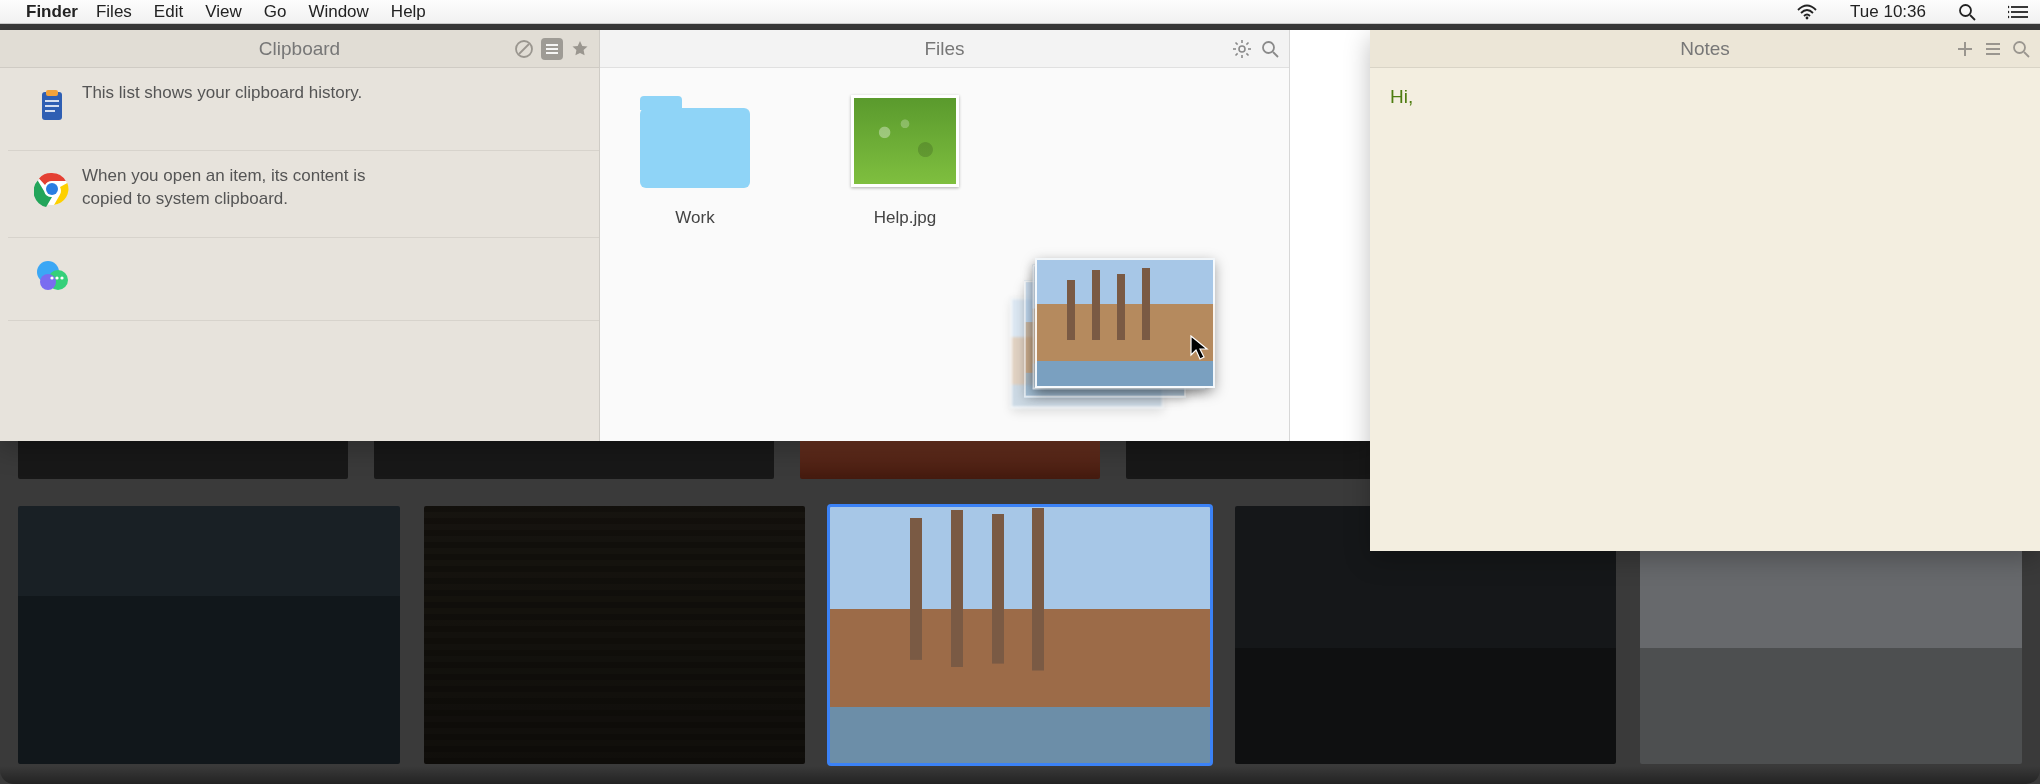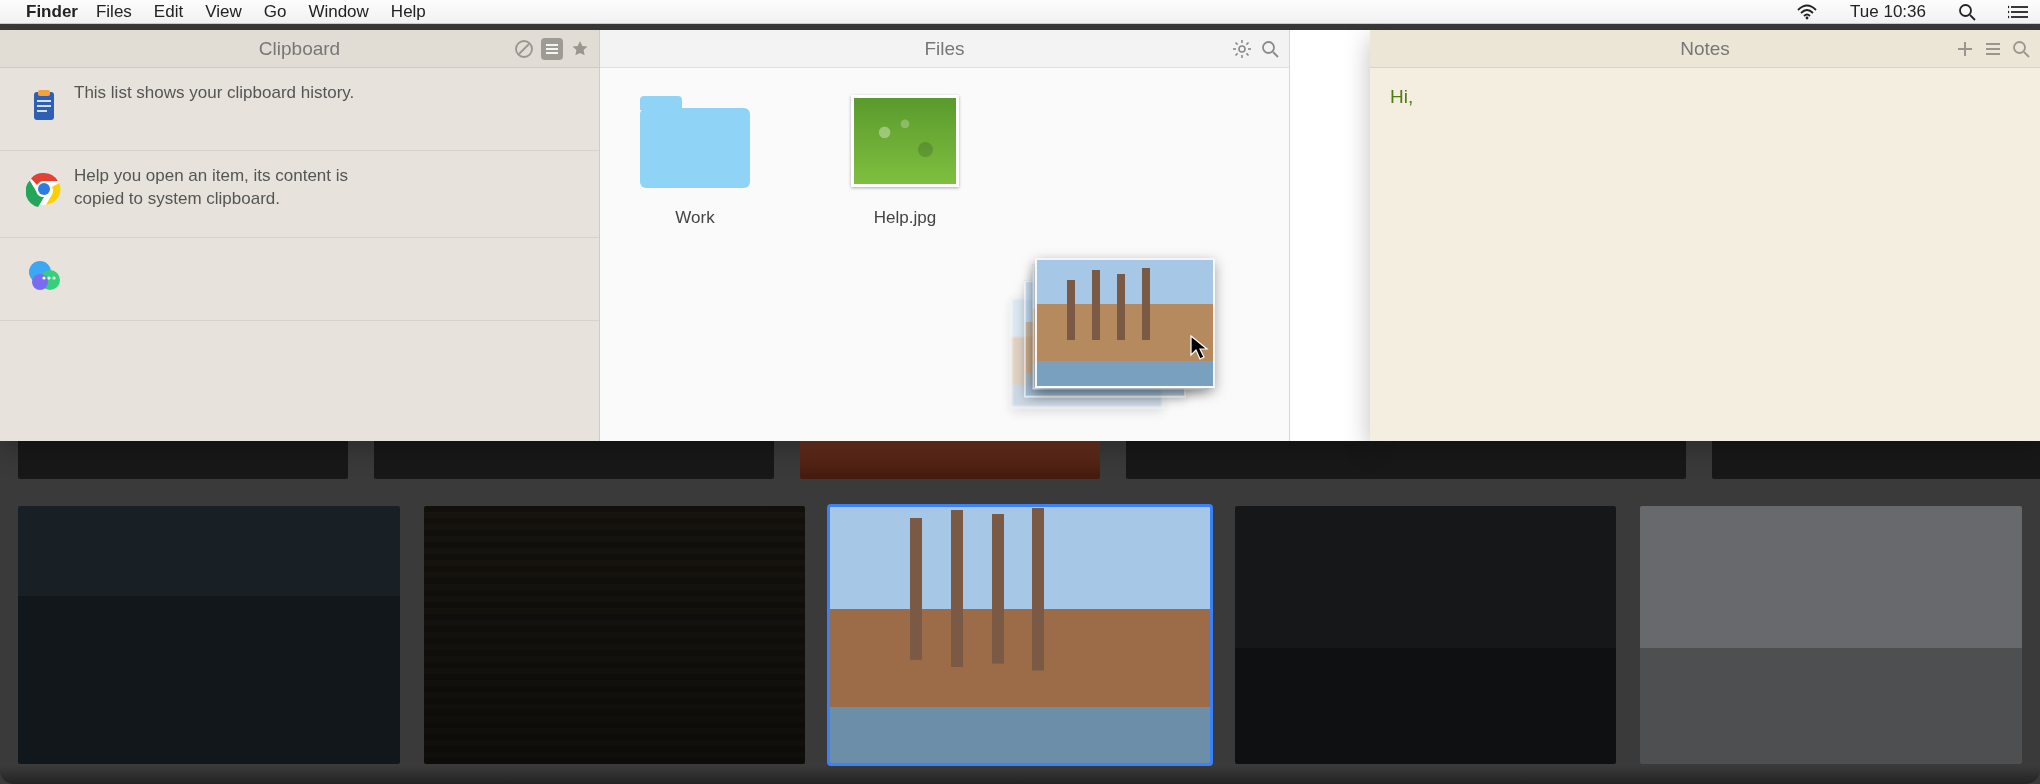--- a/index.html
+++ b/index.html
@@ -41,42 +41,42 @@
     width: 1370px;
     height: 411px;
     display: flex;
     background: #fff;
     box-shadow: 0 8px 24px rgba(0,0,0,.25);
     z-index: 50;
   }
   .col { display: flex; flex-direction: column; }
   .col-clip  { width: 600px; background: #e7e3dc; border-right: 1px solid #cfccc6; }
   .col-files { width: 690px; background: #fafafa; border-right: 1px solid #d7d7d7; position: relative; }
-  .col-notes { position: absolute; top: 30px; left: 1370px; width: 670px; height: 411px;
+  .col-notes { position: absolute; top: 30px; left: 1370px; width: 670px; height: 521px;
                background: #f3eee0; box-shadow: 0 8px 24px rgba(0,0,0,.25); z-index: 50; }
 
   .col-header {
     height: 38px;
     display: flex;
     align-items: center;
     justify-content: center;
     position: relative;
     color: #777;
     font-size: 19px;
     border-bottom: 1px solid rgba(0,0,0,.08);
   }
   .col-header.clip { background: #e1ddd5; }
   .col-header.files { background: #f3f3f3; }
   .col-header.notes { background: #ece6d7; }
   .hdr-actions-right { position: absolute; right: 8px; display: flex; gap: 6px; align-items: center; }
   .hdr-actions-right .ico, .hdr-actions-left .ico { width: 22px; height: 22px; display:flex; align-items:center; justify-content:center; color:#888; }
   .hdr-actions-right .ico.boxed { background:#9e9b95; color:#fff; border-radius:4px; }
 
   
-  .clip-list { flex: 1; overflow: hidden; }
+  .clip-list { flex: 1; overflow: hidden; padding-left: 8px; }
   .clip-row {
     display: flex; align-items: flex-start;
     padding: 14px 18px 26px 18px;
     border-bottom: 1px solid #d7d3cc;
     color: #555; font-size: 17px; line-height: 1.35;
   }
   .clip-row .icon-slot { width: 52px; display:flex; justify-content:center; padding-top:6px; }
   .clip-row .icon-slot svg, .clip-row .icon-slot .emoji { width:36px; height:36px; }
   .clip-row .txt { flex:1; padding-left: 4px; max-width: 300px; }
 
@@ -286,21 +286,21 @@
         <div class="icon-slot">
           <svg viewBox="0 0 36 36">
               <circle cx="18" cy="18" r="16" fill="#fff"></circle>
               <path d="M18 2a16 16 0 0 1 13.8 8H18a8 8 0 0 0-7 4.1L5 7.4A16 16 0 0 1 18 2z" fill="#e44033"></path>
               <path d="M33.3 12A16 16 0 0 1 20 33.9l6-10.4A8 8 0 0 0 26 16l7.3-4z" fill="#fdd000"></path>
               <path d="M3.7 9.6 10 20a8 8 0 0 0 8 6l-5.9 10A16 16 0 0 1 3.7 9.6z" fill="#23a55a"></path>
               <circle cx="18" cy="18" r="7.5" fill="#fff"></circle>
               <circle cx="18" cy="18" r="6" fill="#2b7de1"></circle>
             </svg>
         </div>
-        <div class="txt">Help you open an item, its content is copied to system clipboard.</div>
+        <div class="txt">When you open an item, its content is copied to system clipboard.</div>
       </div>
       <div class="clip-row">
         <div class="icon-slot">
           <svg viewBox="0 0 36 36">
               <circle cx="14" cy="14" r="11" fill="#3ba7f5"></circle>
               <circle cx="24" cy="22" r="10" fill="#35d07a"></circle>
               <circle cx="14" cy="24" r="8" fill="#7a6cf0"></circle>
               <g fill="#fff">
                 <circle cx="18" cy="20" r="1.6"></circle>
                 <circle cx="23" cy="20" r="1.6"></circle>

